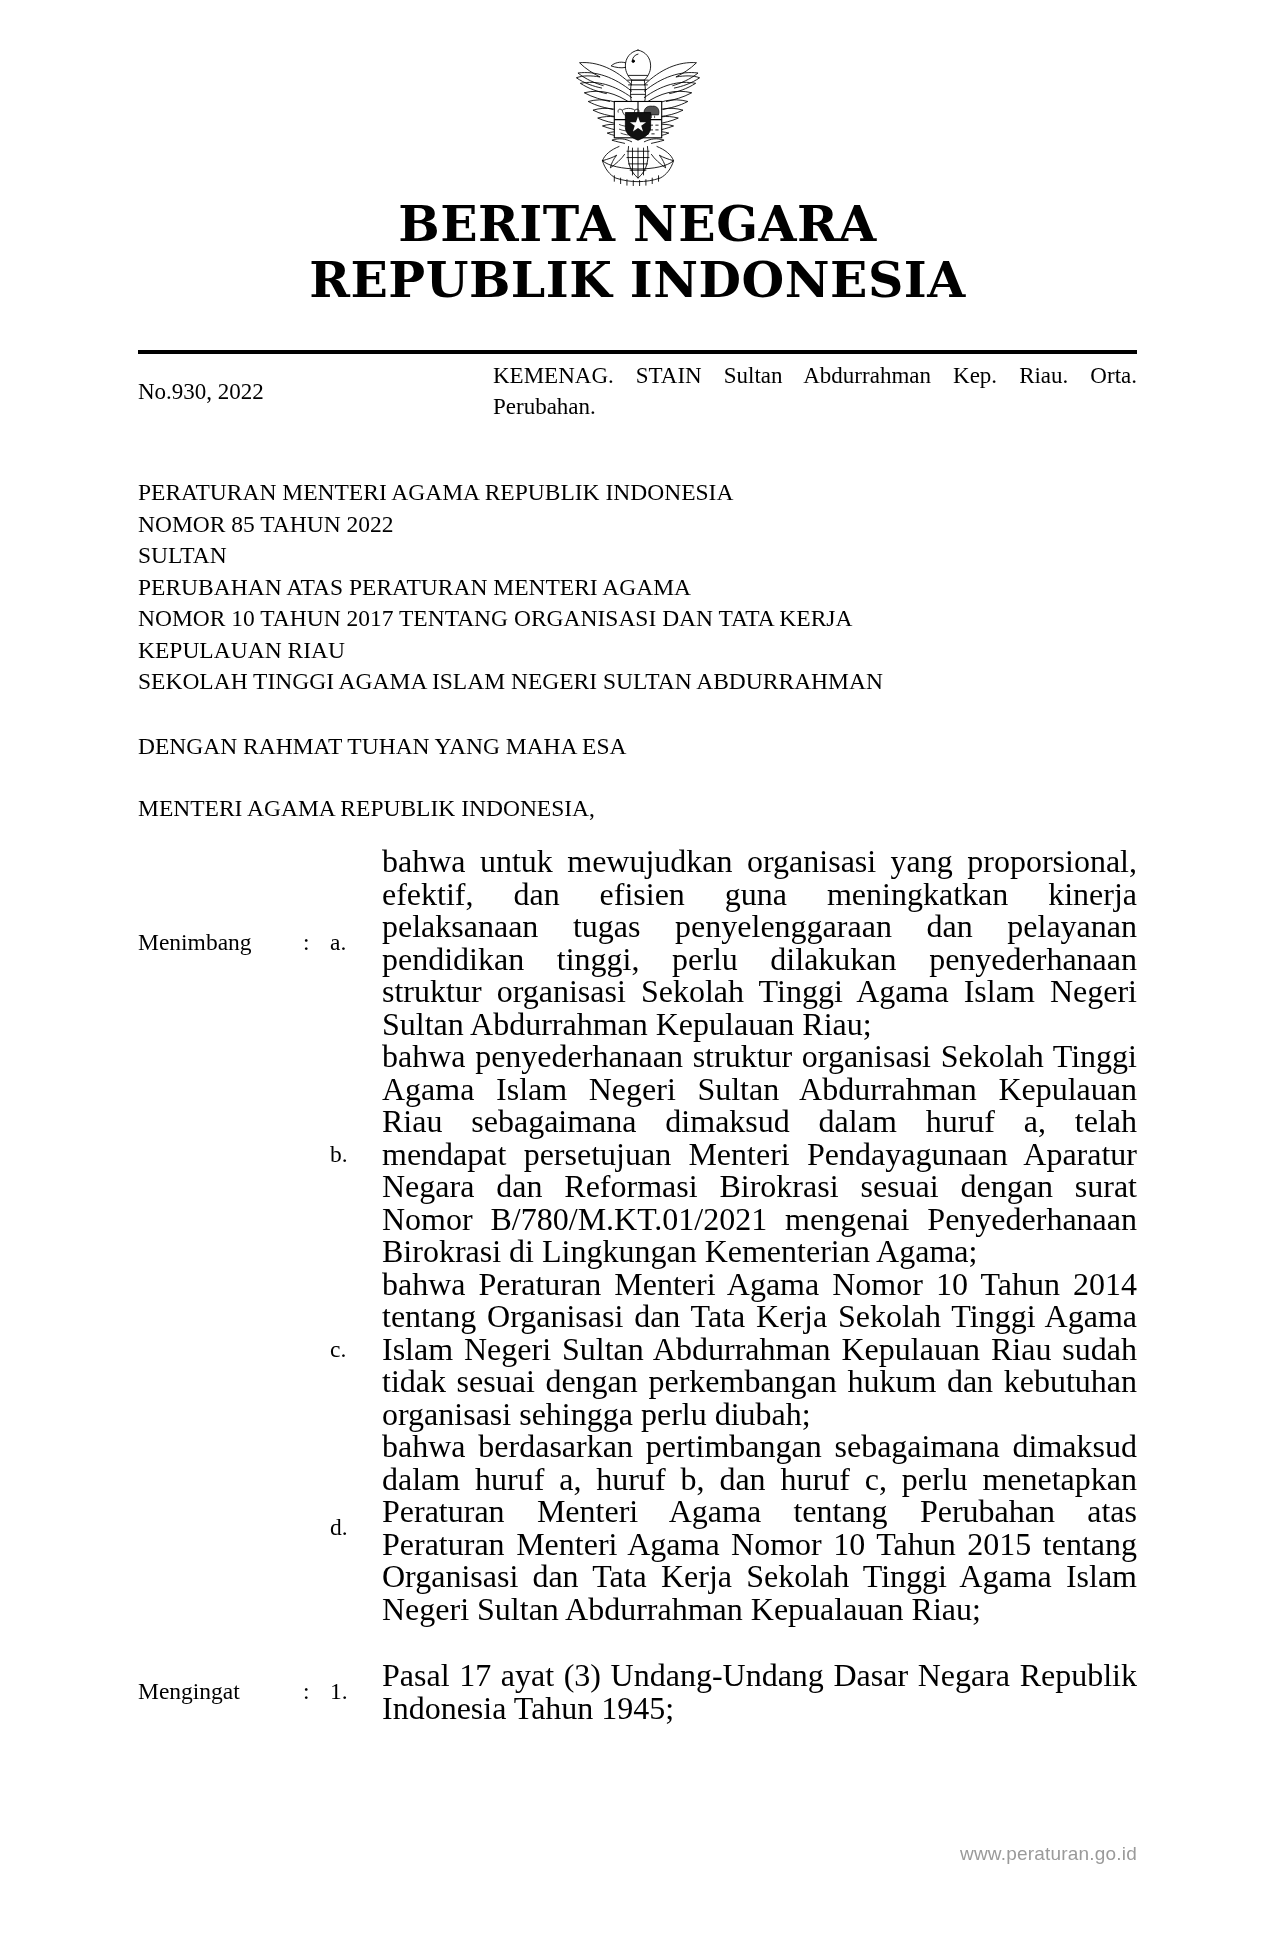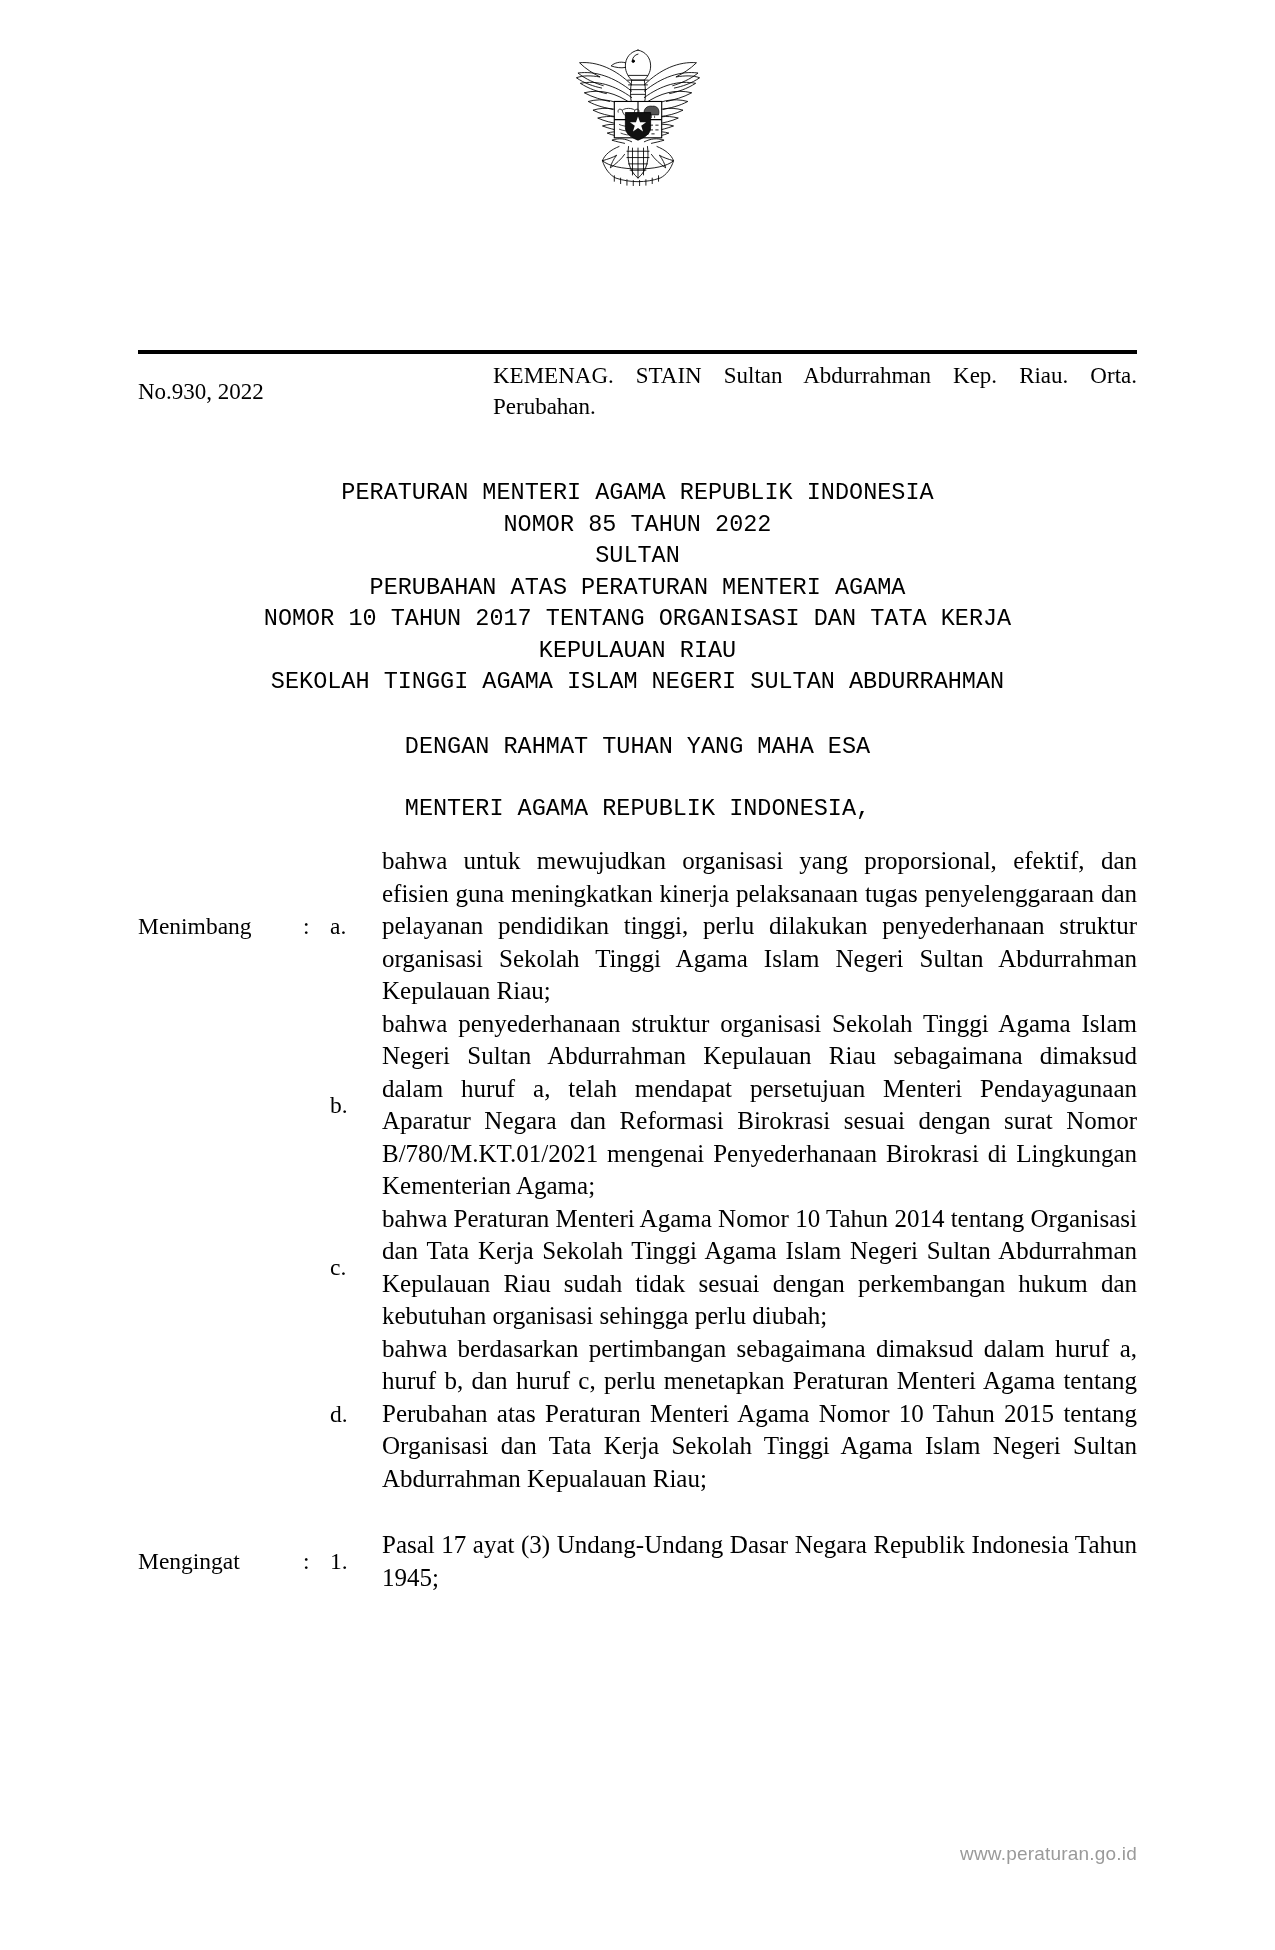--- a/index.html
+++ b/index.html
@@ -86,22 +86,20 @@
     text-align-last: left;
     flex: 1 1 auto;
   }
 
   
   .titleblock {
     position: absolute;
     top: 477px;
     left: 138px;
     right: 138px;
-    text-align: center;
-    font-family: Liberation Mono, monospace;
   }
   .titleblock .tline {
     font-size: 23.5px;
     line-height: 31.5px;
     white-space: nowrap;
   }
   .spacer-sm { height: 31px; }
   .spacer-md { height: 33px; }
 
   
@@ -127,21 +125,21 @@
     font-size: 23.5px;
     line-height: 32.5px;
   }
   .marker {
     flex: 0 0 52px;
     font-size: 23.5px;
     line-height: 32.5px;
   }
   .body-txt {
     flex: 1 1 auto;
-    font-size: 25px;
+    font-size: 32px;
     line-height: 32.5px;
     text-align: justify;
     text-align-last: left;
     hyphens: none;
   }
   .block-gap { height: 34px; }
 
   
   .footer {
     position: absolute;
@@ -223,20 +221,24 @@
         <path d="M76 122 C80 124 86 125 92 124 M76 128 C81 130 87 131 93 130 M78 133 C83 135 88 136 93 135" stroke="#000" stroke-width="0.9" fill="none"></path>
 
         <path d="M108 123 h4 M115 123 h4 M122 123 h4 M108 129 h4 M115 129 h4 M122 129 h4 M110 134 h4 M117 134 h4" stroke="#000" stroke-width="1.1" fill="none"></path>
 
         <path d="M84 107 L116 107 L116 126 C116 134 108 139 100 142 C92 139 84 134 84 126 Z" fill="#111" stroke="#000" stroke-width="1"></path>
         <polygon fill="#fff" points="100,112 102.6,119.2 110.2,119.2 104.1,123.7 106.4,131 100,126.6 93.6,131 95.9,123.7 89.8,119.2 97.4,119.2"></polygon>
       </g>
     </svg>
   </div>
 
+  <div class="masthead">
+    <div class="line">BERITA NEGARA</div>
+    <div class="line">REPUBLIK INDONESIA</div>
+  </div>
 
   <div class="hrule"></div>
 
   <div class="idrow">
     <div class="no">No.930, 2022</div>
     <div class="subject">KEMENAG. STAIN Sultan Abdurrahman Kep. Riau. Orta. Perubahan.</div>
   </div>
 
   <div class="titleblock">
     <div class="tline">PERATURAN MENTERI AGAMA REPUBLIK INDONESIA</div>

